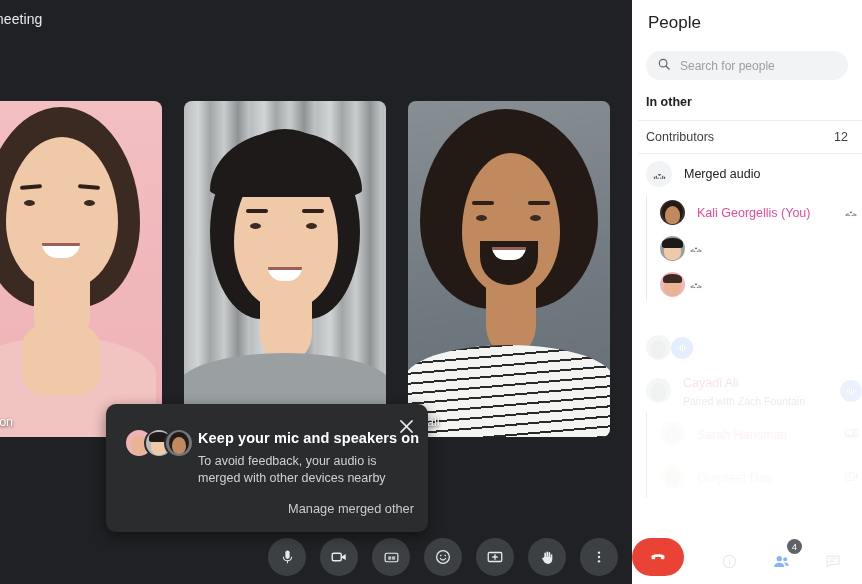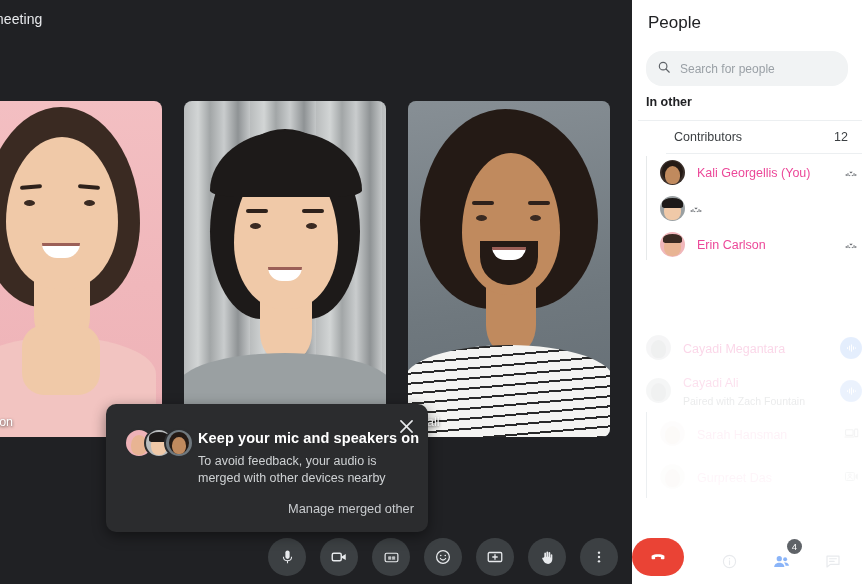--- a/index.html
+++ b/index.html
@@ -104,37 +104,37 @@
     display: flex; align-items: center; justify-content: center; padding: 0 4px;
   }
 
   
   #panel {
     position: absolute; right: 0; top: 0; width: 230px; height: 584px;
     background: #fff; overflow: hidden;
   }
   #panel-title { position: absolute; left: 16px; top: 13px; font-size: 17px; color: #202124; }
   #search {
-    position: absolute; left: 14px; top: 51px; width: 202px; height: 35px;
+    position: absolute; left: 14px; top: 51px; width: 202px; height: 29px;
     background: #f1f3f4; border-radius: 16px; display: flex; align-items: center; padding: 0 11px;
   }
   #search-input {
     border: none; background: transparent; outline: none; margin-left: 9px;
     font-family: "Liberation Sans", sans-serif; font-size: 12px; color: #202124; width: 150px;
   }
   #search-input::placeholder { color: #9aa0a6; }
   #in-call-label { position: absolute; left: 14px; top: 95px; font-size: 12.5px; font-weight: bold; color: #202124; }
 
   #contrib-card {
     position: absolute; left: 6px; top: 120px; width: 224px;
     border-top: 1px solid #eceff1;
   }
   #contrib-row {
     height: 33px; display: flex; align-items: center; justify-content: space-between;
-    padding: 0 14px 0 8px; border-bottom: 1px solid #eceff1; margin-left: 28px;
+    padding: 0 14px 0 8px; border-bottom: 1px solid #eceff1;
   }
   #contrib-label { font-size: 12.5px; color: #3c4043; }
   #contrib-count { font-size: 12.5px; color: #3c4043; }
 
   #merged-row { display: flex; align-items: center; height: 40px; padding: 0 0 0 8px; }
   .merged-chip {
     width: 26px; height: 26px; border-radius: 50%; background: #f1f3f4;
     display: flex; align-items: center; justify-content: center;
   }
   #merged-label { margin-left: 12px; font-size: 12.5px; color: #202124; }
@@ -350,20 +350,34 @@
     </div>
 
     <div id="in-call-label">In other</div>
 
     <div id="contrib-card">
       <div id="contrib-row">
         <span id="contrib-label">Contributors</span>
         <span id="contrib-count">12</span>
       </div>
 
+      <div id="merged-row">
+        <span class="merged-chip">
+          <svg width="15" height="15" viewBox="0 0 24 24" fill="#3c4043">
+              <path d="M12 4v8.2M12 14.5l-3-3h6z"></path>
+              <rect x="3" y="15.5" width="1.6" height="3.4"></rect>
+              <rect x="6" y="14" width="1.6" height="4.9"></rect>
+              <rect x="16.4" y="14" width="1.6" height="4.9"></rect>
+              <rect x="19.4" y="15.5" width="1.6" height="3.4"></rect>
+              <rect x="9" y="17" width="1.6" height="2"></rect>
+              <rect x="13.4" y="17" width="1.6" height="2"></rect>
+            </svg>
+        </span>
+        <span id="merged-label">Merged audio</span>
+      </div>
 
       <div id="merged-group">
 
         <div class="p-row">
           <span class="p-av" style="background:#3a2f2a;">
             <span style="position:absolute;left:2px;top:1px;width:21px;height:21px;background:#241a15;border-radius:50%;"></span>
             <span style="position:absolute;left:5px;top:6px;width:15px;height:18px;background:#c08a5e;border-radius:50% 50% 42% 42%;"></span>
           </span>
           <span class="p-text">
             <span class="p-name">Kali Georgellis (You)</span>
@@ -397,46 +411,40 @@
                 <rect x="13.4" y="17" width="1.6" height="2"></rect>
               </svg>
           </span>
         </div>
 
         <div class="p-row">
           <span class="p-av" style="background:#f0b7bb;">
             <span style="position:absolute;left:4px;top:5px;width:17px;height:19px;background:#e8b493;border-radius:50% 50% 42% 42%;"></span>
             <span style="position:absolute;left:3px;top:2px;width:19px;height:9px;background:#3a2a22;border-radius:50% 50% 20% 20%;"></span>
           </span>
-          <span class="p-text">
-            <span class="p-name">Erin Carlson</span>
-          </span>
           <span class="p-right">
             <svg width="14" height="14" viewBox="0 0 24 24" fill="#5f6368">
                 <path d="M12 4v8.2M12 14.5l-3-3h6z"></path>
                 <rect x="3" y="15.5" width="1.6" height="3.4"></rect>
                 <rect x="6" y="14" width="1.6" height="4.9"></rect>
                 <rect x="16.4" y="14" width="1.6" height="4.9"></rect>
                 <rect x="19.4" y="15.5" width="1.6" height="3.4"></rect>
                 <rect x="9" y="17" width="1.6" height="2"></rect>
                 <rect x="13.4" y="17" width="1.6" height="2"></rect>
               </svg>
           </span>
         </div>
       </div>
     </div>
 
     <div id="faded-list">
 
       <div class="p-row fade-1">
         <span class="p-av" style="background:#d3d6d8;">
           <span style="position:absolute;left:5px;top:5px;width:15px;height:18px;background:#b9bcbd;border-radius:50% 50% 42% 42%;"></span>
-        </span>
-        <span class="p-text">
-          <span class="p-name">Cayadi Megantara</span>
         </span>
         <span class="p-right">
           <span class="blue-chip">
             <svg width="12" height="12" viewBox="0 0 24 24" fill="#fff">
                 <rect x="4" y="10" width="2" height="4" rx="1"></rect>
                 <rect x="8" y="7" width="2" height="10" rx="1"></rect>
                 <rect x="12" y="4.5" width="2" height="15" rx="1"></rect>
                 <rect x="16" y="8.5" width="2" height="7" rx="1"></rect>
                 <rect x="20" y="10.5" width="2" height="3" rx="1"></rect>
               </svg>

